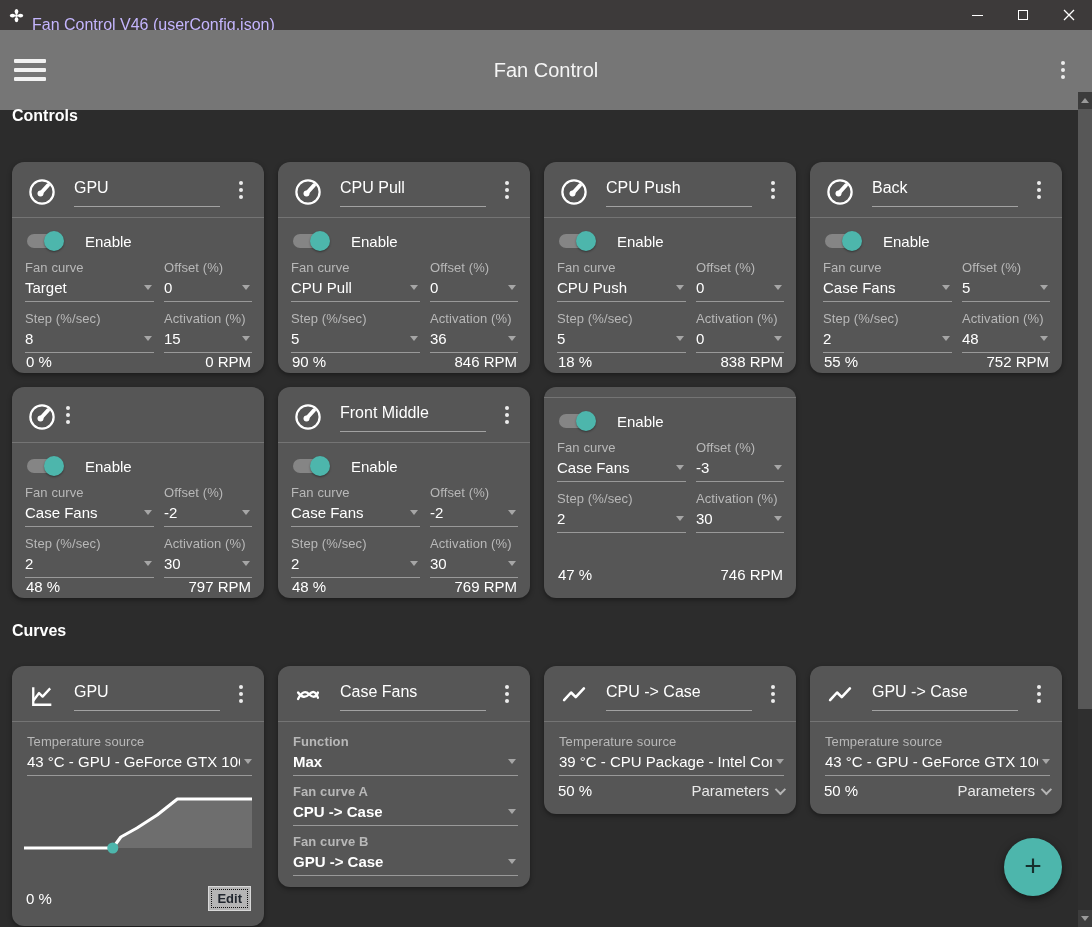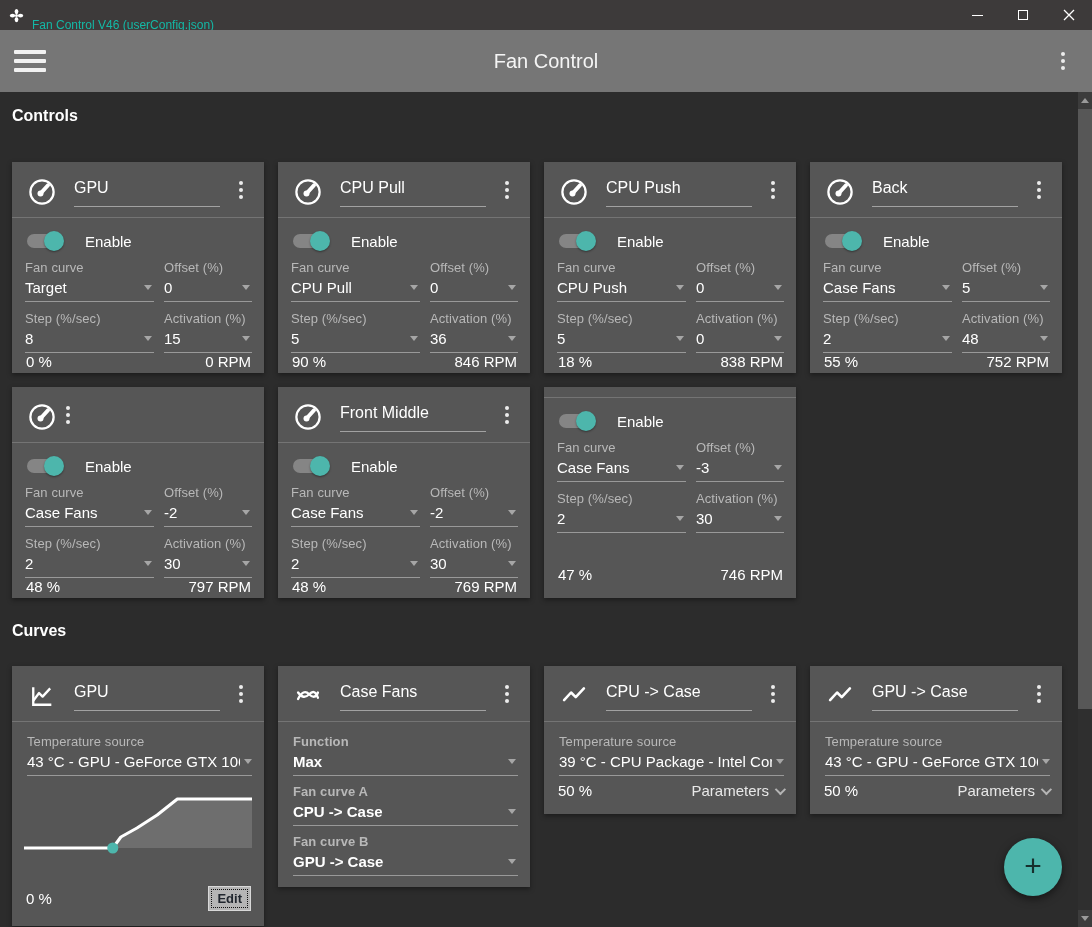--- a/index.html
+++ b/index.html
@@ -3,43 +3,43 @@
 <meta charset="utf-8">
 <style>
   * { margin:0; padding:0; box-sizing:border-box; }
   html,body { width:1092px; height:927px; overflow:hidden; }
   body { font-family:"Liberation Sans", sans-serif; background:#2c2c2c; color:#fff; }
   .app { position:relative; width:1092px; height:927px; overflow:hidden; }
 
   
   .titlebar { height:30px; background:#3d3a3a; display:flex; align-items:center; }
   .titlebar .fan-logo { width:15px; height:15px; margin:0 8px 0 9px; display:inline-flex; }
-  .titlebar .win-title { font-size:12px; color:#14b8a6; flex:1;margin-top:19px; }
+  .titlebar .win-title { font-size:16px; color:#c4b5fd; flex:1;margin-top:19px; }
   .win-btn { width:46px; height:30px; display:flex; align-items:center; justify-content:center; cursor:pointer; }
   .min-glyph { width:11px; height:1px; background:#fff; display:block; }
   .max-glyph { width:10px; height:10px; border:1px solid #fff; display:block; }
 
   
-  .appbar { height:62px; background:#767676; display:flex; align-items:center; position:relative; }
+  .appbar { height:80px; background:#767676; display:flex; align-items:center; position:relative; }
   .hamburger { width:32px; margin-left:14px; display:flex; flex-direction:column; gap:5px; cursor:pointer; }
   .hamburger i { display:block; height:4px; background:#f2f2f2; border-radius:1px; }
   .appbar-title { position:absolute; left:0; right:0; text-align:center; font-size:20px; color:#f5f5f5; pointer-events:none; }
   .kebab { width:22px; height:24px; display:flex; flex-direction:column; align-items:center; justify-content:center; gap:3px; cursor:pointer; }
   .kebab i { width:4px; height:4px; border-radius:50%; background:#ececec; display:block; }
   .appbar .kebab { margin-left:auto; margin-right:18px; }
 
   
   .content { position:absolute; top:92px; left:0; right:14px; bottom:0; padding:0 12px; overflow:hidden; }
   .section-header { font-size:16px; font-weight:bold; color:#fff; }
   .sh-controls { margin:15px 0 37px 0; }
   .sh-curves { margin:24px 0 26px 0; }
   .cards-grid { display:grid; grid-template-columns:repeat(4,252px); gap:14px; align-items:start; }
 
   
-  .card { background:#565656; border-radius:0; box-shadow:0 2px 5px rgba(0,0,0,.4); display:flex; flex-direction:column; overflow:hidden; }
+  .card { background:#565656; border-radius:12px; box-shadow:0 2px 5px rgba(0,0,0,.4); display:flex; flex-direction:column; overflow:hidden; }
   .control-card { height:211px; }
   .curve-card-lg { height:260px; }
   .curve-card-md { height:221px; }
   .curve-card-sm { height:148px; }
 
   .card-header { display:flex; align-items:flex-start; padding:15px 12px 0 15px; }
   .icon-box { width:30px; height:30px; flex:0 0 30px; display:flex; align-items:center; justify-content:center; }
   .title-wrap { flex:1; margin:2px 10px 0 17px; border-bottom:1px solid #a2a2a2; padding-bottom:9px; }
   .card-title { font-size:16px; color:#fff; }
   .card-header .kebab { margin-top:1px; }

